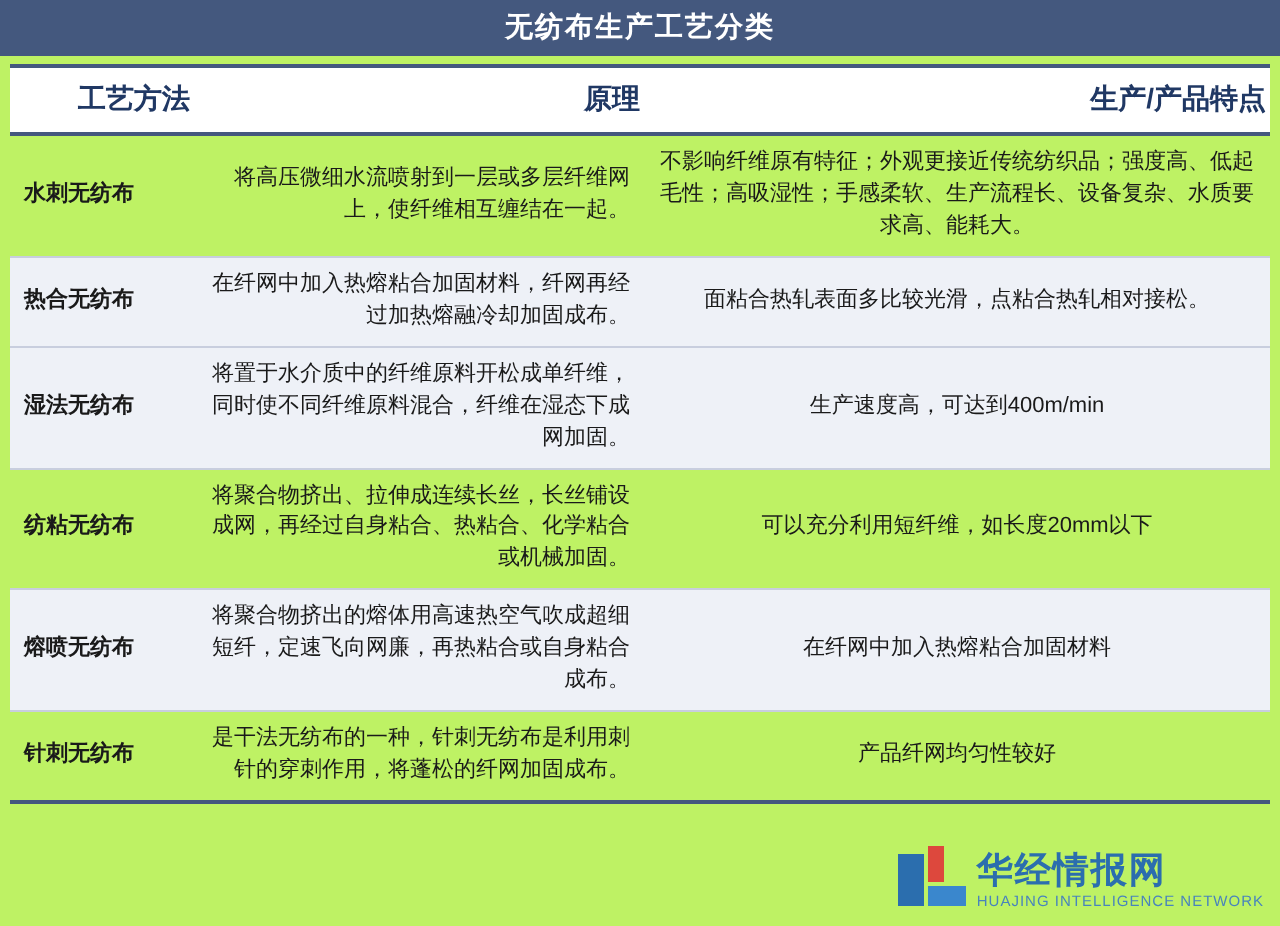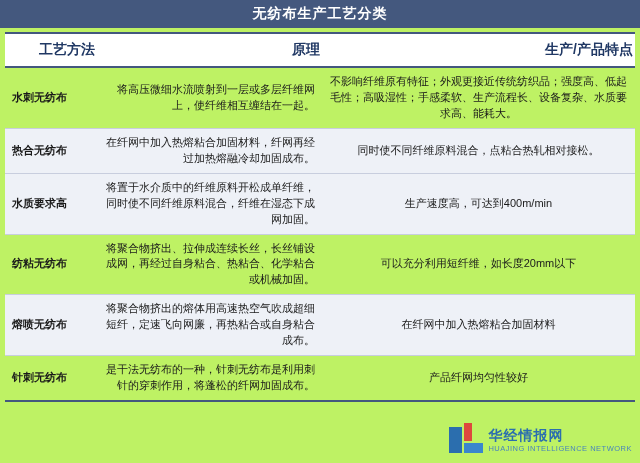--- a/index.html
+++ b/index.html
@@ -107,21 +107,21 @@
     left: 15px; top: 20px;
     width: 19px; height: 10px;
     background: #2f7fd6;
   }
   .wm-text {
     display: flex;
     flex-direction: column;
     line-height: 1;
   }
   .wm-cn {
-    font-size: 14px;
+    font-size: 18px;
     font-weight: bold;
     color: #1f63b5;
     letter-spacing: 1px;
   }
   .wm-en {
     font-size: 7.5px;
     color: #3f7bc4;
     letter-spacing: 0.5px;
     margin-top: 3px;
   }
@@ -148,24 +148,24 @@
     </thead>
     <tbody>
       <tr>
         <td class="method">水刺无纺布</td>
         <td class="principle">将高压微细水流喷射到一层或多层纤维网上，使纤维相互缠结在一起。</td>
         <td class="feature">不影响纤维原有特征；外观更接近传统纺织品；强度高、低起毛性；高吸湿性；手感柔软、生产流程长、设备复杂、水质要求高、能耗大。</td>
       </tr>
       <tr class="alt">
         <td class="method">热合无纺布</td>
         <td class="principle">在纤网中加入热熔粘合加固材料，纤网再经过加热熔融冷却加固成布。</td>
-        <td class="feature">同时使不同纤维原料混合，点粘合热轧相对接松。</td>
+        <td class="feature">面粘合热轧表面多比较光滑，点粘合热轧相对接松。</td>
       </tr>
       <tr class="alt">
-        <td class="method">水质要求高</td>
+        <td class="method">湿法无纺布</td>
         <td class="principle">将置于水介质中的纤维原料开松成单纤维，同时使不同纤维原料混合，纤维在湿态下成网加固。</td>
         <td class="feature">生产速度高，可达到400m/min</td>
       </tr>
       <tr>
         <td class="method">纺粘无纺布</td>
         <td class="principle">将聚合物挤出、拉伸成连续长丝，长丝铺设成网，再经过自身粘合、热粘合、化学粘合或机械加固。</td>
         <td class="feature">可以充分利用短纤维，如长度20mm以下</td>
       </tr>
       <tr class="alt">
         <td class="method">熔喷无纺布</td>

